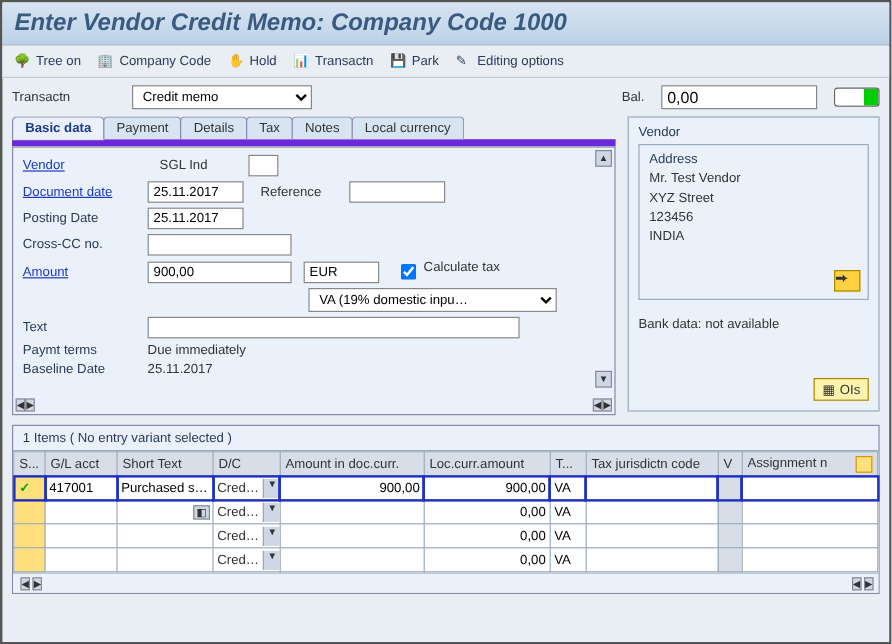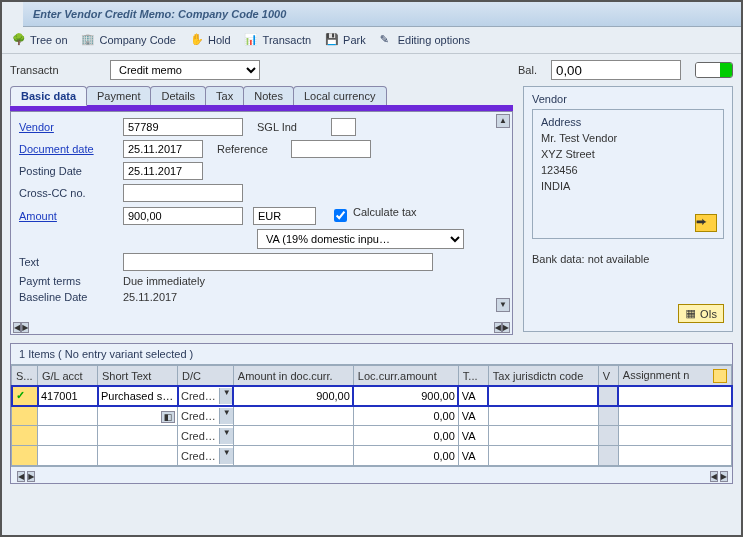--- a/index.html
+++ b/index.html
@@ -1,18 +1,18 @@
 <!DOCTYPE html>
 <html><head>
 <meta charset="utf-8">
 <style>
   * { box-sizing: border-box; }
   body { margin: 0; font-family: Arial, sans-serif; font-size: 11px; background: #f5f5f5; color: #333; }
   .window { width: 743px; height: 537px; background: #e8eef4; border: 2px solid #555; position: relative; display: flex; flex-direction: column; }
-  .title-bar { background: linear-gradient(#d7e4f2, #bcd2e8); padding: 6px 10px; font-size: 11px; font-weight: bold; font-style: italic; color: #3a5a80; border-bottom: 1px solid #9ab; margin-left: 21px; }
+  .title-bar { background: linear-gradient(#d7e4f2, #bcd2e8); padding: 6px 10px; font-size: 20px; font-weight: bold; font-style: italic; color: #3a5a80; border-bottom: 1px solid #9ab; }
   .toolbar { display: flex; gap: 14px; padding: 6px 10px; background: #e8eef4; border-bottom: 1px solid #c0c8d0; align-items: center; }
   .toolbar-btn { display: inline-flex; align-items: center; gap: 4px; cursor: pointer; color: #2a3a5a; }
   .toolbar-btn svg, .toolbar-btn span.ico { width: 14px; height: 14px; display:inline-block;}
   .content { display: flex; flex-direction: column; flex: 1; padding: 6px 8px; overflow: hidden; }
   .row-top { display: flex; align-items: center; gap: 10px; margin-bottom: 6px; }
   .row-top label { width: 90px; }
   .select { border: 1px solid #888; background: #fff; height: 20px; padding: 0 4px; font-size: 11px; }
   .select.wide { width: 150px; }
   .bal-input { border: 1px solid #888; background: #fff; height: 20px; padding: 0 4px; width: 130px; margin-left: 4px;}
   .traffic { display:inline-flex; gap:0; margin-left:4px; border:1px solid #666; border-radius:3px; overflow:hidden;}
@@ -119,21 +119,20 @@
           <div class="tab">Tax</div>
           <div class="tab">Notes</div>
           <div class="tab">Local currency</div>
         </div>
         <div class="form-box">
           <div class="scroll-y-btn" style="top:2px">▲</div>
           <div class="scroll-y-btn" style="bottom:22px">▼</div>
 
           <div class="form-row">
             <span class="form-label link">Vendor</span>
-            <input class="input w120" value="57789" style="">
             <span class="second-col-label">SGL Ind</span>
             <input class="input w25" value="" style="">
           </div>
           <div class="form-row">
             <span class="form-label link">Document date</span>
             <input class="input w80" value="25.11.2017" style="">
             <span class="second-col-label">Reference</span>
             <input class="input w80" value="" style="">
           </div>
           <div class="form-row">

